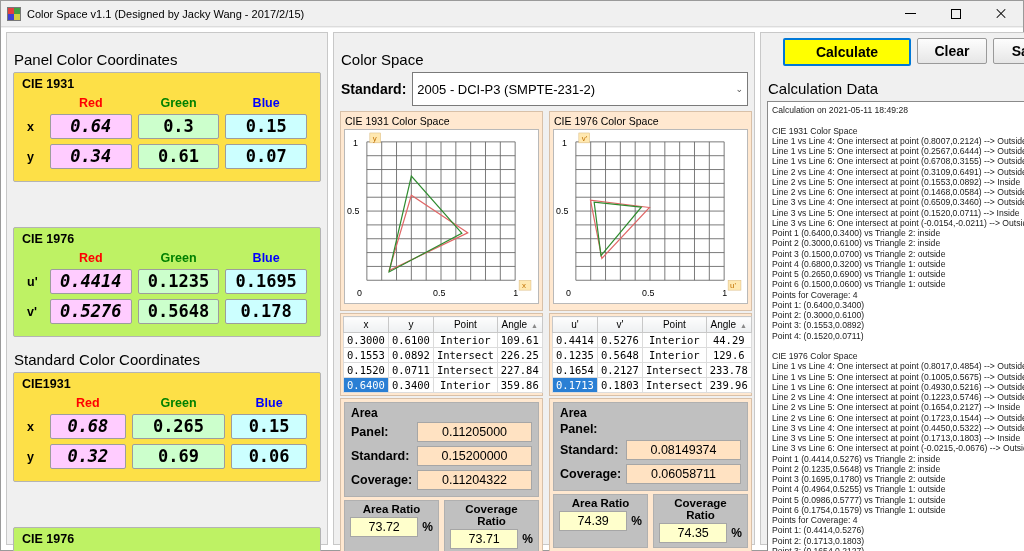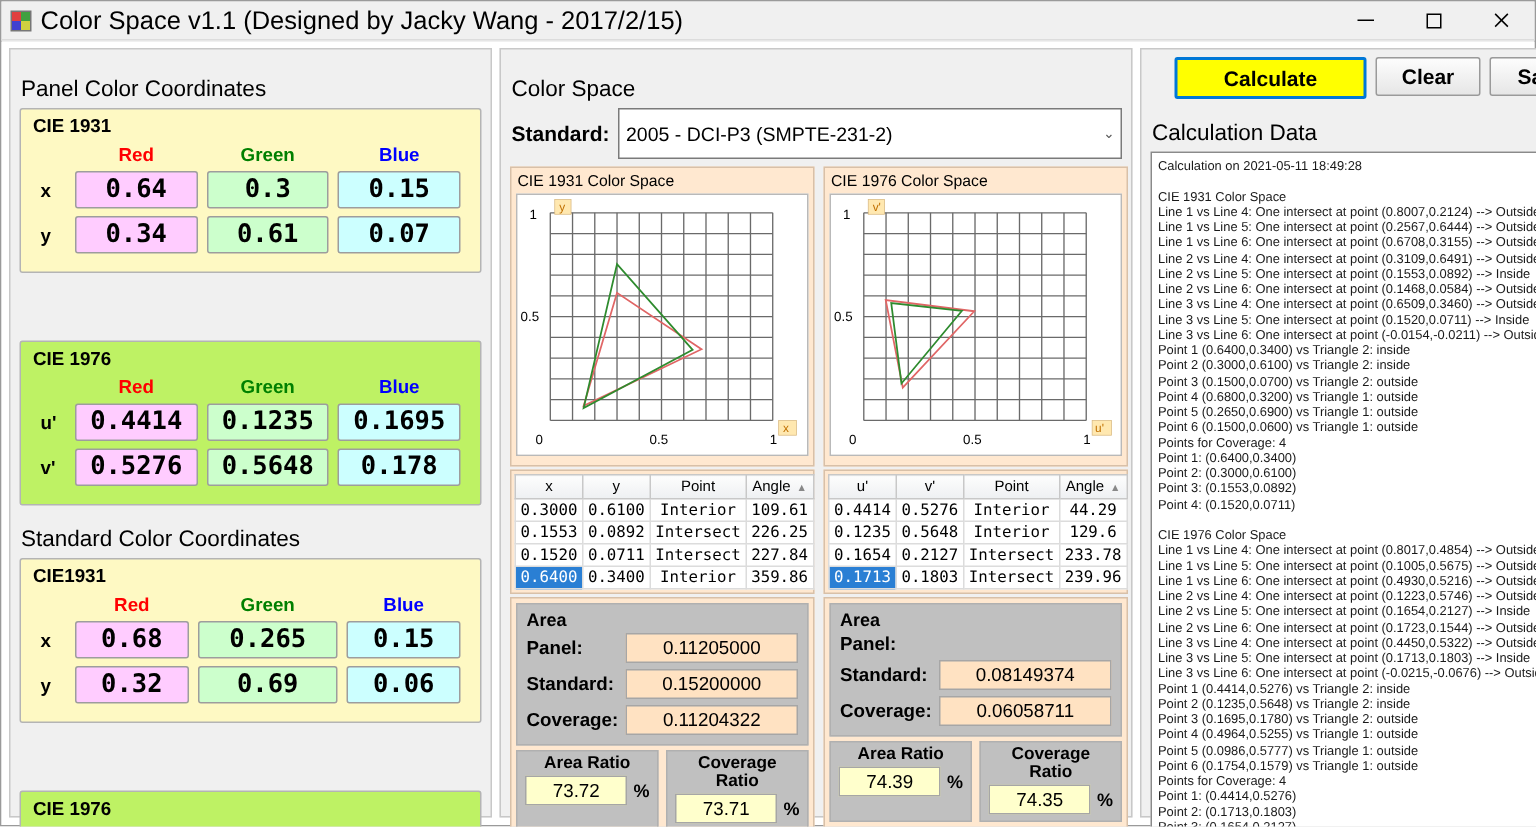--- a/index.html
+++ b/index.html
@@ -20,21 +20,21 @@
   .titlebar{
     height:26px;background:#f0f0f0;border-bottom:1px solid #dcdcdc;
     display:flex;align-items:center;padding-left:6px;box-sizing:border-box;
   }
   .app-icon{
     width:14px;height:14px;margin-right:6px;flex:0 0 auto;
     display:grid;grid-template-columns:1fr 1fr;grid-template-rows:1fr 1fr;
     border:1px solid #777;box-sizing:border-box;
   }
   .app-icon i{display:block;}
-  .title-text{font-size:17px;color:#000;white-space:nowrap;text-align:right;}
+  .title-text{font-size:11px;color:#000;white-space:nowrap;text-align:right;}
   .winbtns{margin-left:auto;display:flex;height:26px;}
   .winbtn{
     width:45px;height:26px;display:flex;align-items:center;justify-content:center;
     font-size:12px;color:#000;
   }
   .glyph-min{display:block;width:11px;height:1px;background:#000;}
   .glyph-max{display:block;width:10px;height:10px;border:1px solid #000;box-sizing:border-box;}
   .glyph-close{position:relative;width:11px;height:11px;}
   .glyph-close:before,.glyph-close:after{
     content:"";position:absolute;left:0;top:5px;width:12px;height:1px;background:#000;
@@ -48,39 +48,39 @@
     display:flex;padding:4px 5px 5px 5px;box-sizing:border-box;gap:5px;
     background:#fff;
   }
   .col-left{width:322px;flex:0 0 322px;background:#f0f0f0;border:1px solid #c8c8c8;box-sizing:border-box;padding:4px 6px;}
   .col-mid{width:422px;flex:0 0 422px;background:#f0f0f0;border:1px solid #c8c8c8;box-sizing:border-box;padding:4px 6px;}
   .col-right{flex:1 1 auto;background:#f0f0f0;border:1px solid #c8c8c8;box-sizing:border-box;padding:4px 6px;}
 
   h2.sect{font-size:15px;font-weight:normal;margin:14px 0 4px 1px;}
   
   .gbox{
-    border:1px solid #b4b4b4;border-radius:2px;background:#fef9c3;
+    border:1px solid #b4b4b4;border-radius:2px;background:#fde047;
     margin-bottom:7px;padding:4px 8px 8px 8px;position:relative;
   }
   .gbox.light{background:#bef264;margin-top:45px;}
   .gbox-title{font-size:12.5px;font-weight:bold;margin:0 0 2px 0;}
 
   table.coord{border-collapse:separate;border-spacing:4px 3px;width:100%;}
   table.coord th{font-size:12.5px;font-weight:bold;text-align:center;padding:0;}
   table.coord th.red{color:#ff0000;}
   table.coord th.green{color:#008000;}
   table.coord th.blue{color:#0000ff;}
   table.coord td.rowlab{font-size:12.5px;font-weight:bold;width:16px;text-align:left;padding-right:2px;}
   .cell{
     font-family:"DejaVu Sans Mono","Liberation Mono",monospace;
     font-size:17px;font-weight:bold;text-align:center;
     border:1px solid #9d9d9d;border-radius:2px;
     padding:1px 0 2px 0;line-height:1.18;
   }
-  .cell.r{background:#ffccff;}
+  .cell.r{background:#ffccff;font-style:italic;}
   .cell.g{background:#ccffcc;}
   .cell.b{background:#ccffff;}
 
   
   .std-row{display:flex;align-items:center;gap:6px;margin:1px 0 5px 1px;}
   .std-label{font-size:14px;font-weight:bold;}
   .combo{
     flex:1 1 auto;height:34px;background:#fff;border:1px solid #7a7a7a;
     display:flex;align-items:center;padding:0 4px;box-sizing:border-box;font-size:13px;
     position:relative;

